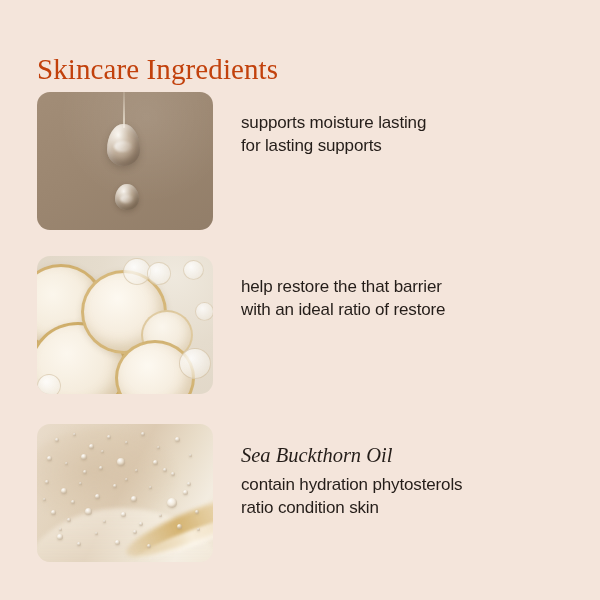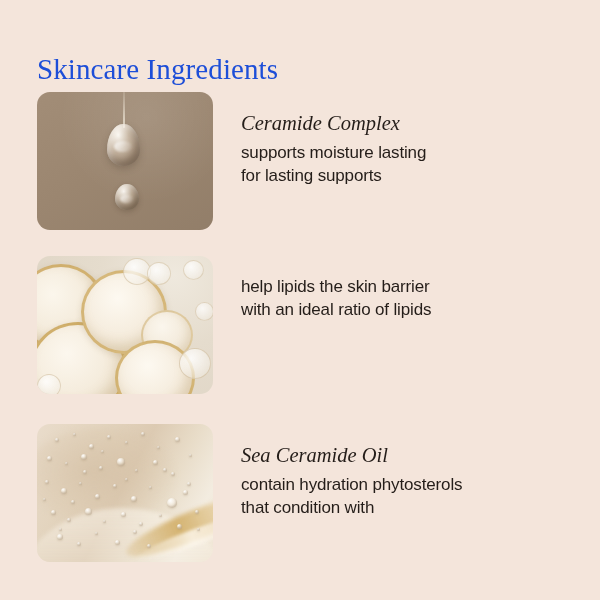--- a/index.html
+++ b/index.html
@@ -26,21 +26,21 @@
 
   
   .page-title {
     position: absolute;
     left: 37px;
     top: 33px;
     font-family: "Liberation Serif", serif;
     font-size: 29px;
     font-weight: 400;
     letter-spacing: 0.1px;
-    color: #1d4ed8;
+    color: #c2410c;
     line-height: 1.2;
     white-space: nowrap;
   }
 
   
   .row {
     position: absolute;
     left: 0;
     width: 600px;
     height: 138px;
@@ -279,21 +279,20 @@
   <div class="row row-1">
 
     <div class="thumb thumb-1">
       <div class="grain"></div>
       <div class="thread"></div>
       <div class="drop-big"></div>
       <div class="drop-small"></div>
     </div>
 
     <div class="copy">
-      <p class="ing-name">Ceramide Complex</p>
       <p class="ing-desc">supports moisture lasting</p>
       <p class="ing-desc">for lasting supports</p>
     </div>
   </div>
 
   <div class="row row-2">
 
     <div class="thumb thumb-2">
       <div class="bub b2a"></div>
       <div class="bub b2c"></div>
@@ -302,22 +301,22 @@
       <div class="bub b2d"></div>
       <div class="bub b2f"></div>
       <div class="bub b2g"></div>
       <div class="bub b2h"></div>
       <div class="bub b2i"></div>
       <div class="bub b2j"></div>
       <div class="bub b2k"></div>
     </div>
 
     <div class="copy">
-      <p class="ing-desc">help lipids the skin barrier</p>
-      <p class="ing-desc">with an ideal ratio of lipids</p>
+      <p class="ing-desc">help restore the that barrier</p>
+      <p class="ing-desc">with an ideal ratio of restore</p>
     </div>
   </div>
 
   <div class="row row-3">
 
     <div class="thumb thumb-3">
       <div class="gel-sheen"></div>
       <div class="gel-curve"></div>
       <div class="gel-streak"></div>
       <div class="gel-streak2"></div>
@@ -369,19 +368,19 @@
           <div class="mb" style="left:88px;top:54px;width:3px;height:3px;"></div>
           <div class="mb" style="left:126px;top:44px;width:4px;height:4px;"></div>
           <div class="mb" style="left:6px;top:74px;width:3px;height:3px;"></div>
           <div class="mb" style="left:160px;top:104px;width:3px;height:3px;"></div>
           <div class="mb" style="left:146px;top:66px;width:5px;height:5px;"></div>
           <div class="mb" style="left:34px;top:76px;width:4px;height:4px;"></div>
         </div>
     </div>
 
     <div class="copy">
-      <p class="ing-name">Sea Ceramide Oil</p>
+      <p class="ing-name">Sea Buckthorn Oil</p>
       <p class="ing-desc">contain hydration phytosterols</p>
-      <p class="ing-desc">that condition with</p>
+      <p class="ing-desc">ratio condition skin</p>
     </div>
   </div>
 
 </div>
 
 </body></html>

